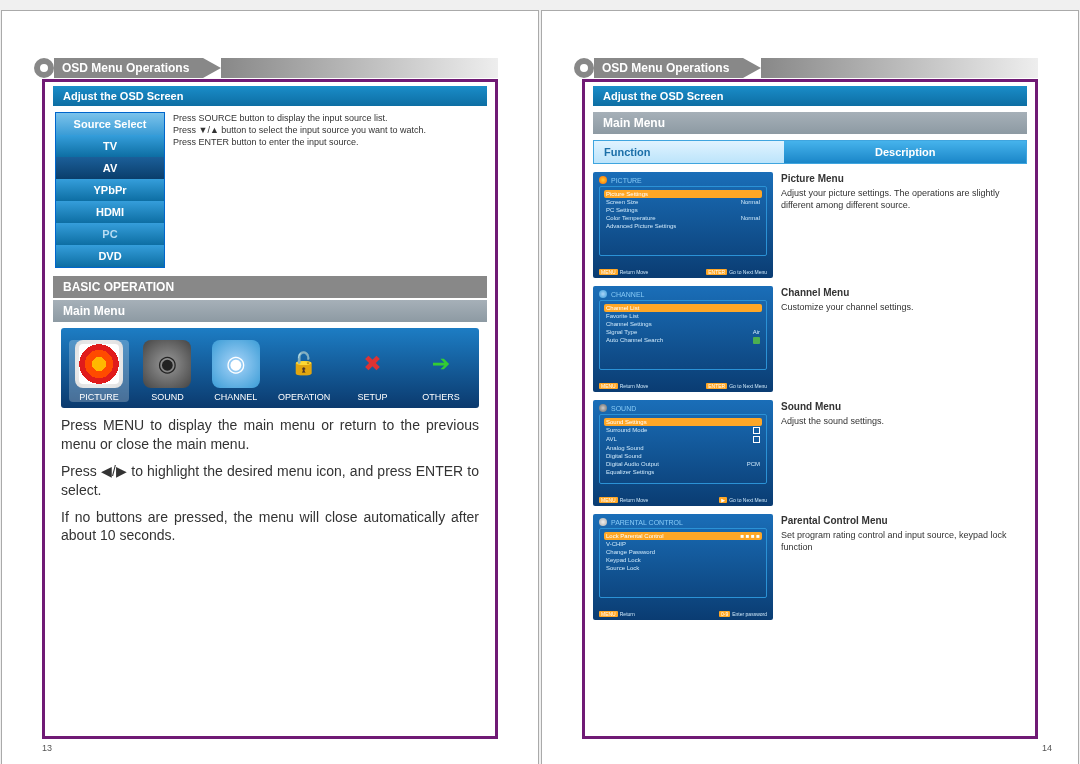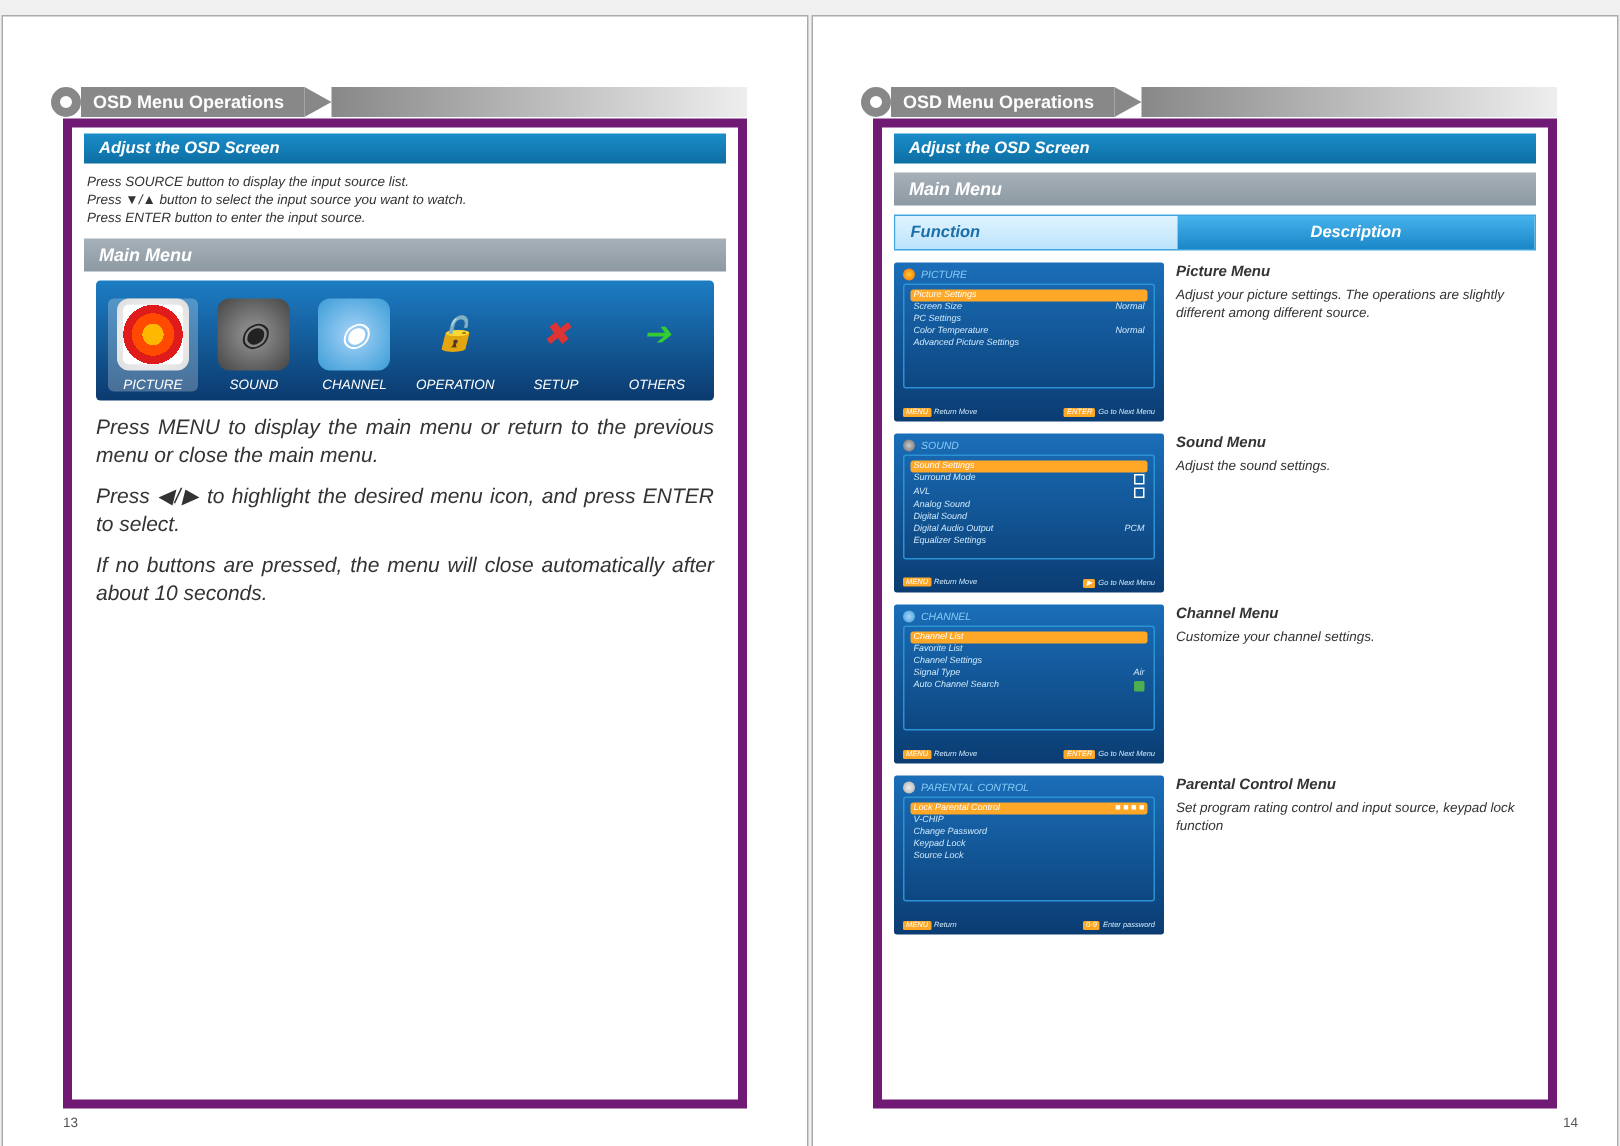--- a/index.html
+++ b/index.html
@@ -2,21 +2,21 @@
 <html><head>
 <meta charset="utf-8">
 <style>
   * { box-sizing: border-box; margin: 0; padding: 0; }
   body { background: #f0f0f0; font-family: Arial, sans-serif; display: flex; justify-content: center; padding: 10px; }
   .spread { display: flex; gap: 2px; width: 1080px; height: 764px; }
   .page { background: #fff; border: 1px solid #aaa; width: 538px; height: 762px; position: relative; padding: 40px 40px 30px; font-size: 10px; color: #333; }
   .page-num { position: absolute; bottom: 18px; font-size: 9px; color: #555; }
   .page-num.left { left: 40px; margin-top: 20px; }
   .page-num.right { right: 26px; }
-  .inner { border: 6px solid #701a75; height: 660px; padding: 0; overflow: hidden; font-style: italic; }
+  .inner { border: 3px solid #701a75; height: 660px; padding: 0; overflow: hidden; }
   .section-tab { display: flex; align-items: center; height: 22px; margin-top: 6px; }
   .tab-circle { width: 20px; height: 20px; border-radius: 50%; background: #fff; border: 6px solid #888; margin-left: -8px; }
   .tab-label { background: #888; color: #fff; font-weight: bold; font-size: 12px; padding: 3px 14px 3px 8px; height: 20px; line-height: 14px; text-align: center; }
   .tab-tail { width: 0; height: 0; border-top: 10px solid transparent; border-bottom: 10px solid transparent; border-left: 18px solid #888; }
   .tab-fade { flex: 1; height: 20px; background: linear-gradient(to right, #888 0%, #eee 100%); }
   .sub-bar { background: linear-gradient(#1a8dc9,#0d6ea3); color: #fff; font-weight: bold; font-size: 11px; padding: 4px 10px; margin: 4px 8px 6px; }
   .src-row { display: flex; padding: 0 10px; gap: 8px; margin-bottom: 8px; }
   .src-list { width: 110px; border: 1px solid #0066cc; font-size: 11px; text-align: center; }
   .src-head { background: linear-gradient(#7cc3eb,#3a9cd6); color: #fff; font-weight: bold; padding: 5px 2px; font-size: 11px; white-space: nowrap; }
   .src-item { background: linear-gradient(#359edb,#0d6ea3); color: #fff; padding: 5px 4px; font-weight: bold; font-size: 11px; }
@@ -66,26 +66,36 @@
   <div class="page">
     <div class="section-tab">
       <div class="tab-circle"></div>
       <div class="tab-label">OSD Menu Operations</div>
       <div class="tab-tail"></div>
       <div class="tab-fade"></div>
     </div>
     <div class="inner">
       <div class="sub-bar">Adjust the OSD Screen</div>
       <div class="src-row">
+        <div class="src-list">
+          <div class="src-head">Source Select</div>
+          <div class="src-item">TV</div>
+          <div class="src-item sel">AV</div>
+          <div class="src-item">YPbPr</div>
+          <div class="src-item">HDMI</div>
+          <div class="src-item pc">PC</div>
+          <div class="src-item">DVD</div>
+        </div>
         <div class="src-text">
           <span>Press SOURCE button to display the input source list.</span><br>
           <span>Press </span><span class="arrow-ud"></span><span> button to select the input source you want to watch.</span><br>
           <span>Press ENTER button to enter the input source.</span>
         </div>
       </div>
+      <div class="basic-op-bar">BASIC OPERATION</div>
       <div class="mainmenu-bar">Main Menu</div>
       <div class="menu-strip">
         <div class="menu-icon sel">
             <div class="ico picture">
               <div class="flower"></div>
             </div>
             <div class="lbl">PICTURE</div>
           </div>
         <div class="menu-icon">
             <div class="ico sound">◉</div>
@@ -165,20 +175,59 @@
         </div>
         <div class="fd-body">
           <div class="t">Picture Menu</div>
           <div>Adjust your picture settings. The operations are slightly different among different source.</div>
         </div>
       </div>
 
       <div class="fd-row">
         <div class="fd-thumb">
           <div class="th-title">
+              <span class="th-circle" style="background:radial-gradient(#a8d4f9,#3a9cd6)"></span>
+              <span>CHANNEL</span>
+            </div>
+          <div class="th-list">
+            <div class="th-row hl">
+                <span>Channel List</span>
+                <span></span>
+              </div>
+            <div class="th-row">
+                <span>Favorite List</span>
+                <span></span>
+              </div>
+            <div class="th-row">
+                <span>Channel Settings</span>
+                <span></span>
+              </div>
+            <div class="th-row">
+                <span>Signal Type</span>
+                <span>Air</span>
+              </div>
+            <div class="th-row">
+                <span>Auto Channel Search</span>
+                <span class="boxg"></span>
+              </div>
+          </div>
+          <div class="th-foot">
+              <span><span class="th-btn">MENU</span><span>Return</span> <span>Move</span></span>
+              <span><span class="th-btn">ENTER</span><span>Go to Next Menu</span></span>
+            </div>
+        </div>
+        <div class="fd-body">
+          <div class="t">Channel  Menu</div>
+          <div>Customize your channel settings.</div>
+        </div>
+      </div>
+
+      <div class="fd-row">
+        <div class="fd-thumb">
+          <div class="th-title">
               <span class="th-circle" style="background:radial-gradient(#ccc,#666)"></span>
               <span>SOUND</span>
             </div>
           <div class="th-list">
             <div class="th-row hl">
                 <span>Sound Settings</span>
                 <span></span>
               </div>
             <div class="th-row">
                 <span>Surround Mode</span>
@@ -206,59 +255,20 @@
               </div>
           </div>
           <div class="th-foot">
               <span><span class="th-btn">MENU</span><span>Return</span> <span>Move</span></span>
               <span><span class="th-btn">▶</span><span>Go to Next Menu</span></span>
             </div>
         </div>
         <div class="fd-body">
           <div class="t">Sound Menu</div>
           <div>Adjust the sound settings.</div>
-        </div>
-      </div>
-
-      <div class="fd-row">
-        <div class="fd-thumb">
-          <div class="th-title">
-              <span class="th-circle" style="background:radial-gradient(#a8d4f9,#3a9cd6)"></span>
-              <span>CHANNEL</span>
-            </div>
-          <div class="th-list">
-            <div class="th-row hl">
-                <span>Channel List</span>
-                <span></span>
-              </div>
-            <div class="th-row">
-                <span>Favorite List</span>
-                <span></span>
-              </div>
-            <div class="th-row">
-                <span>Channel Settings</span>
-                <span></span>
-              </div>
-            <div class="th-row">
-                <span>Signal Type</span>
-                <span>Air</span>
-              </div>
-            <div class="th-row">
-                <span>Auto Channel Search</span>
-                <span class="boxg"></span>
-              </div>
-          </div>
-          <div class="th-foot">
-              <span><span class="th-btn">MENU</span><span>Return</span> <span>Move</span></span>
-              <span><span class="th-btn">ENTER</span><span>Go to Next Menu</span></span>
-            </div>
-        </div>
-        <div class="fd-body">
-          <div class="t">Channel  Menu</div>
-          <div>Customize your channel settings.</div>
         </div>
       </div>
 
       <div class="fd-row">
         <div class="fd-thumb">
           <div class="th-title">
               <span class="th-circle" style="background:radial-gradient(#eee,#aaa)"></span>
               <span>PARENTAL CONTROL</span>
             </div>
           <div class="th-list">

